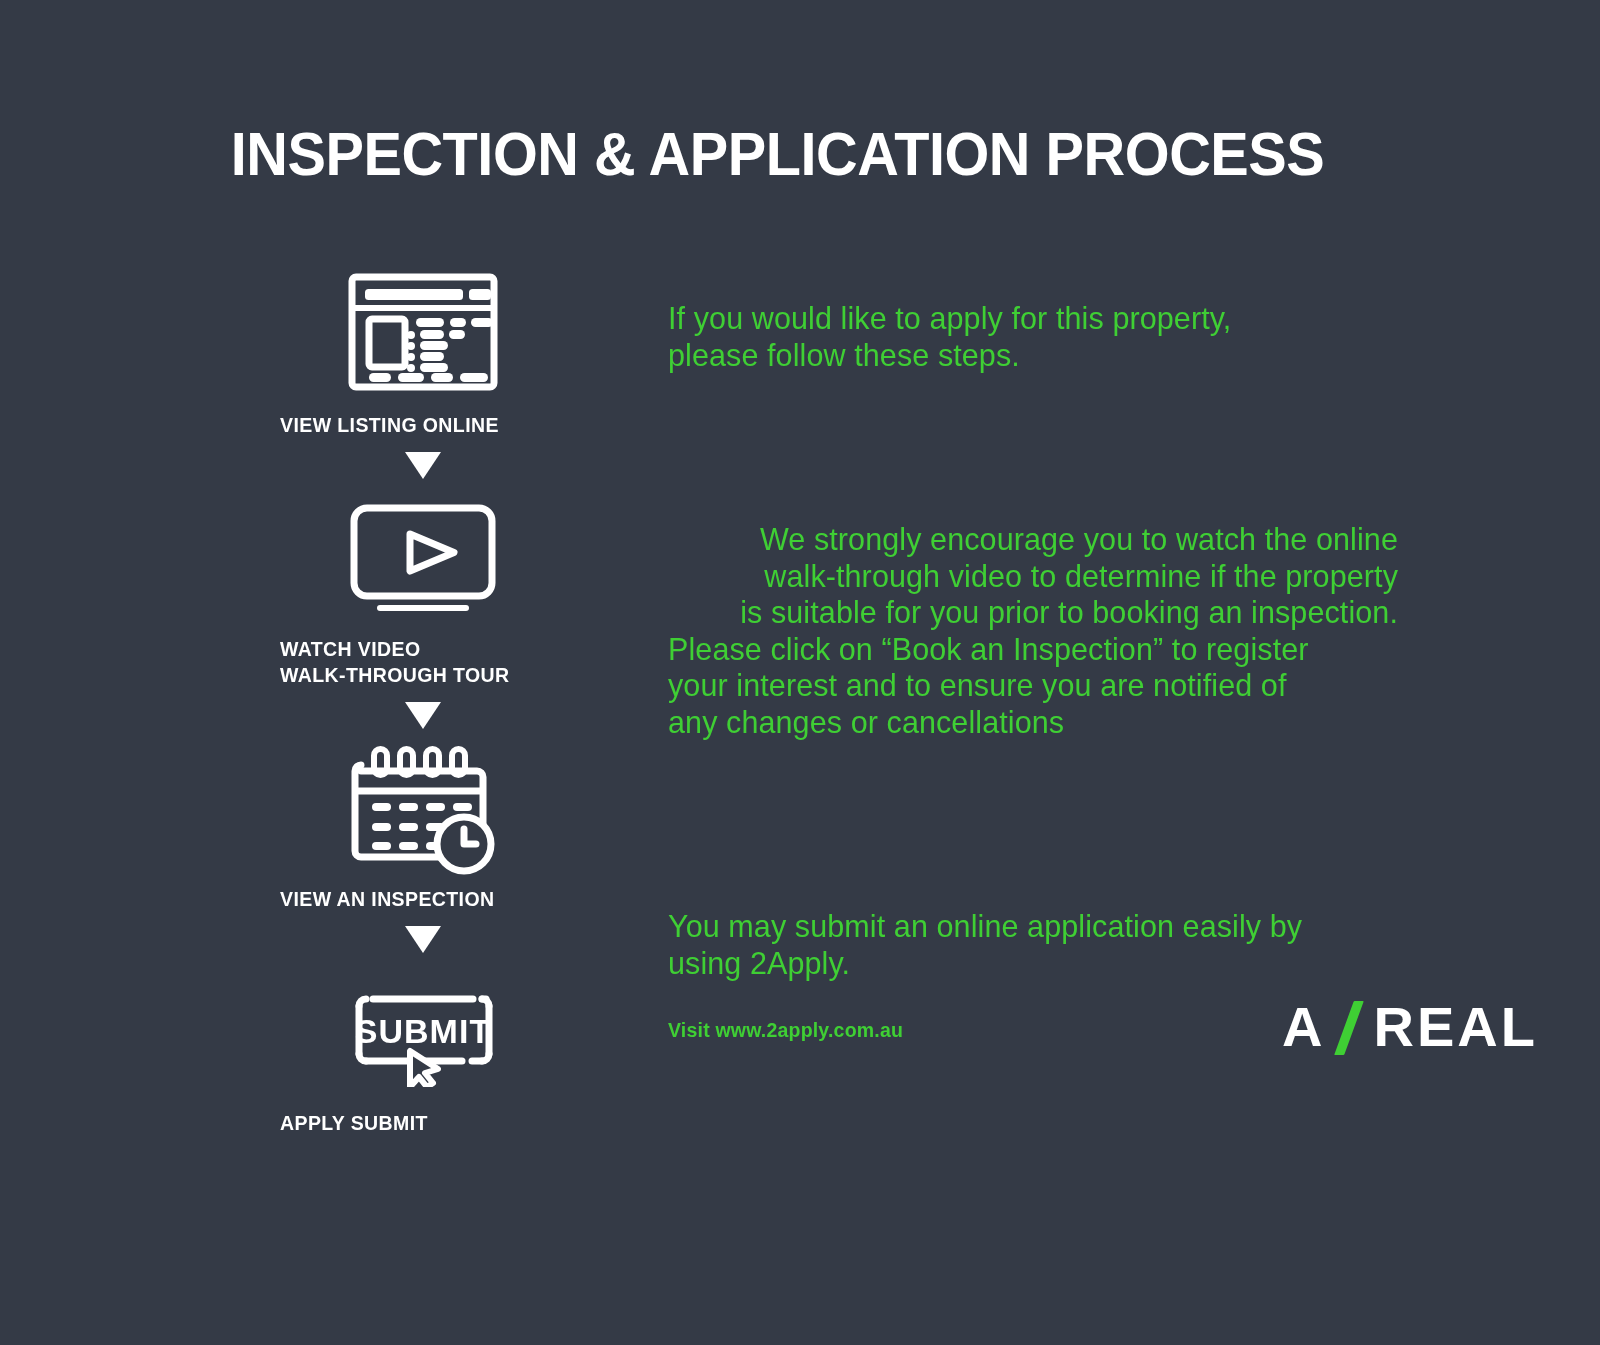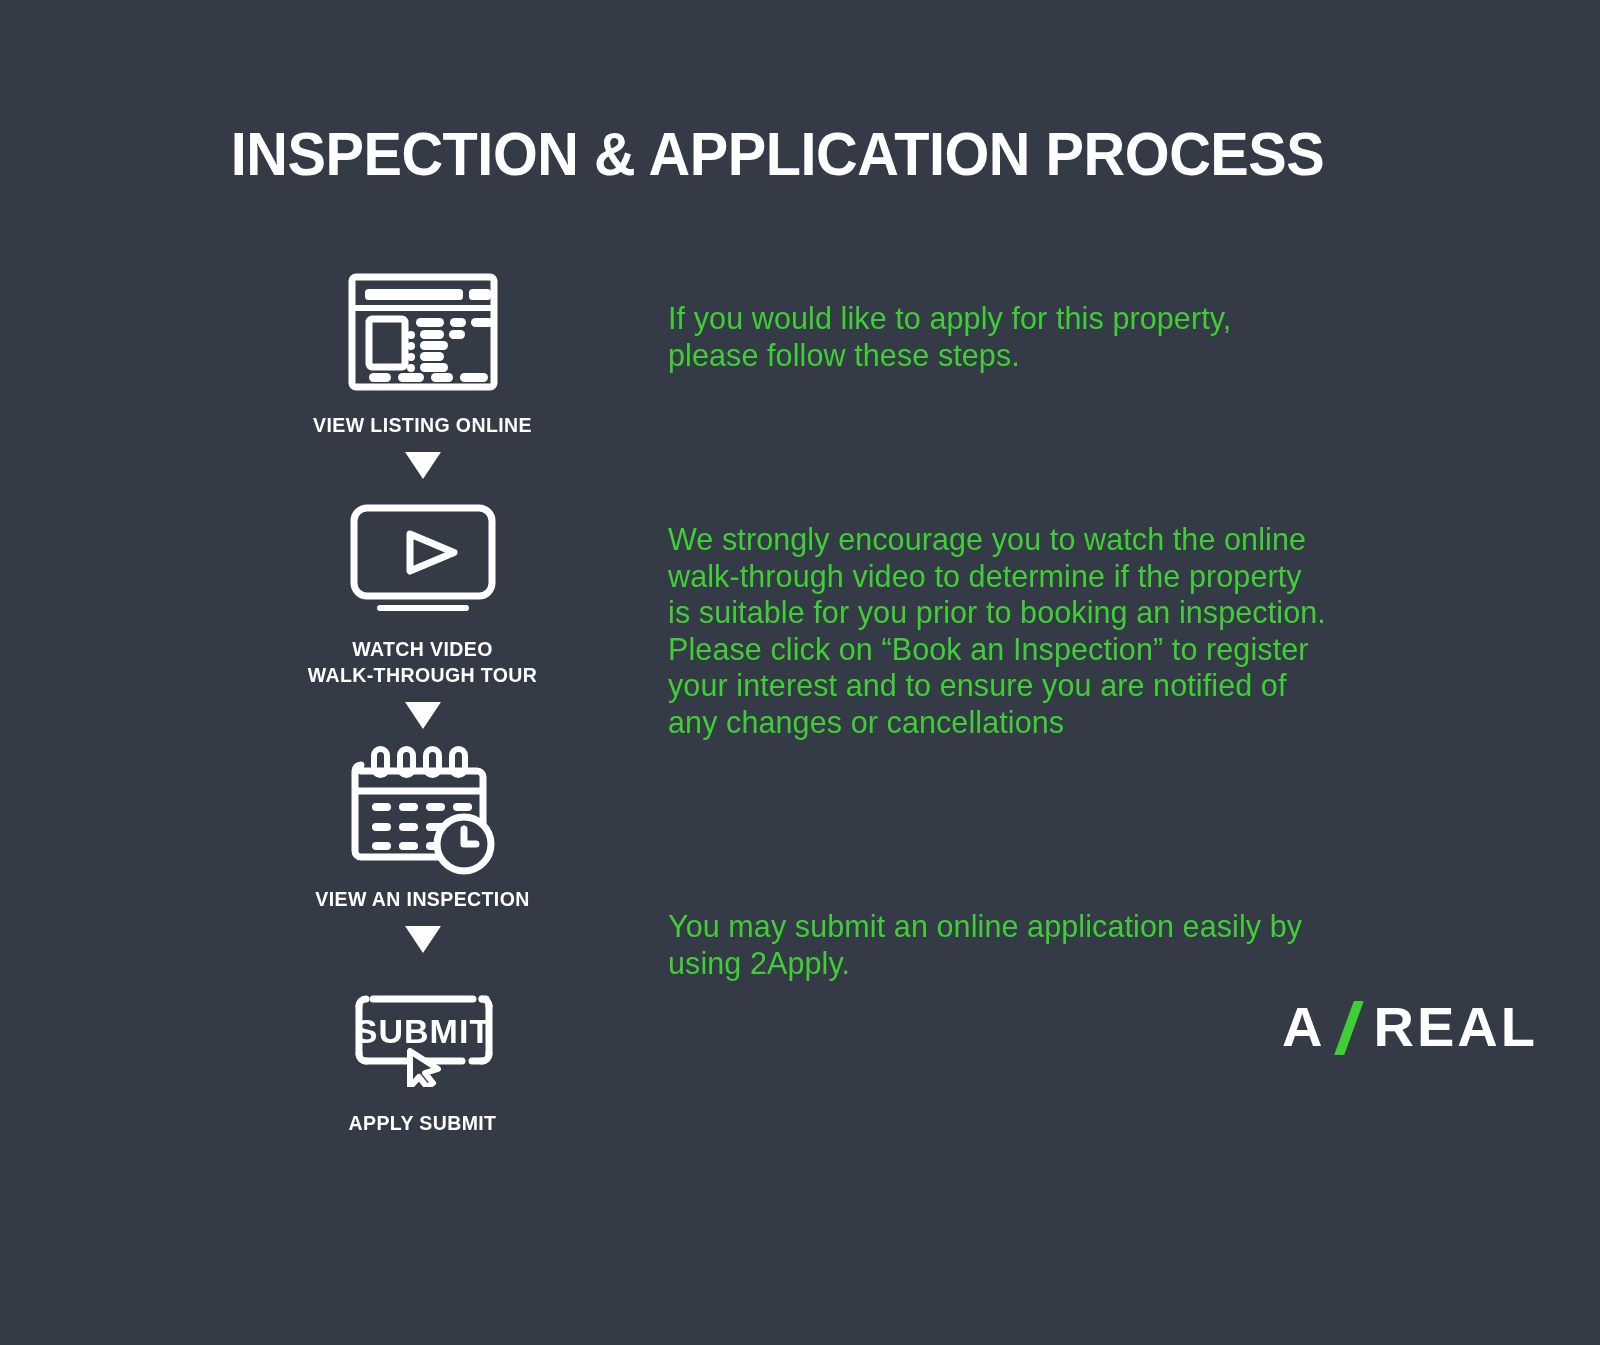--- a/index.html
+++ b/index.html
@@ -41,21 +41,20 @@
 
   
   .steps {
     position: absolute;
     left: 280px;
     top: 262px;
     width: 285px;
   }
   .step {
     width: 285px;
-    text-align: center;
   }
   .step-icon {
     height: 135px;
     display: flex;
     align-items: center;
     justify-content: center;
   }
   .step-label {
     color: #ffffff;
     font-weight: bold;
@@ -94,21 +93,21 @@
     width: 730px;
   }
   .para {
     color: #3fcf34;
     font-size: 30.5px;
     line-height: 36.5px;
     letter-spacing: 0.1px;
     white-space: pre-line;
   }
   .p1 { margin-top: 0px; }
-  .p2 { margin-top: 148px; }
+  .p2 { margin-top: 148px; text-align: right; }
   .p3 { }
   .p4 { margin-top: 168px; }
   .visit {
     color: #3fcf34;
     font-size: 19.5px;
     font-weight: bold;
     letter-spacing: 0.2px;
     margin-top: 38px;
   }
 
@@ -259,20 +258,21 @@
     <div class="para p1">If you would like to apply for this property,
 please follow these steps.</div>
     <div class="para p2">We strongly encourage you to watch the online
 walk-through video to determine if the property
 is suitable for you prior to booking an inspection.</div>
     <div class="para p3">Please click on “Book an Inspection” to register
 your interest and to ensure you are notified of
 any changes or cancellations</div>
     <div class="para p4">You may submit an online application easily by
 using 2Apply.</div>
+    <div class="visit">Visit www.2apply.com.au</div>
   </div>
 
   <div class="logo">
     <span>A</span>
     <span class="slash"></span>
     <span>REAL</span>
   </div>
 
 </div>
 

